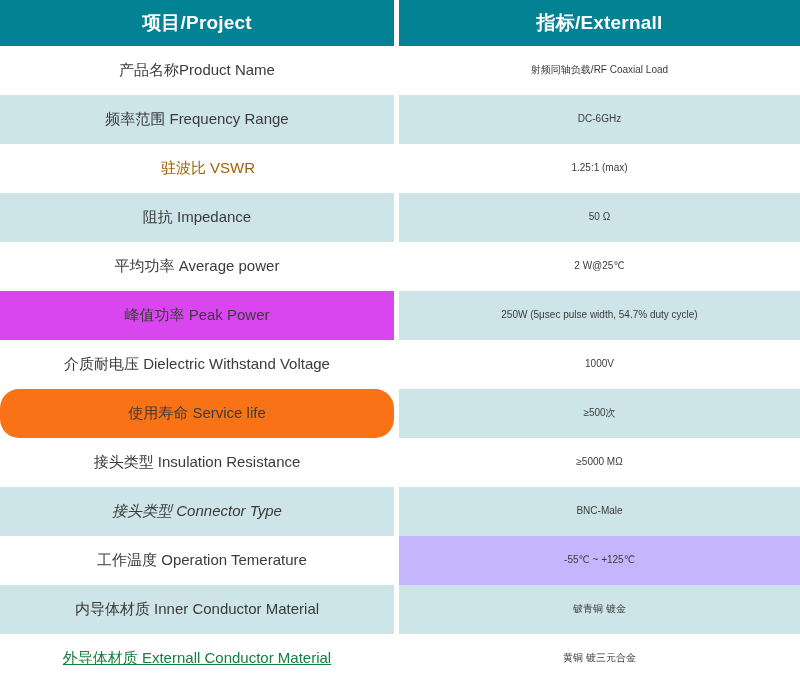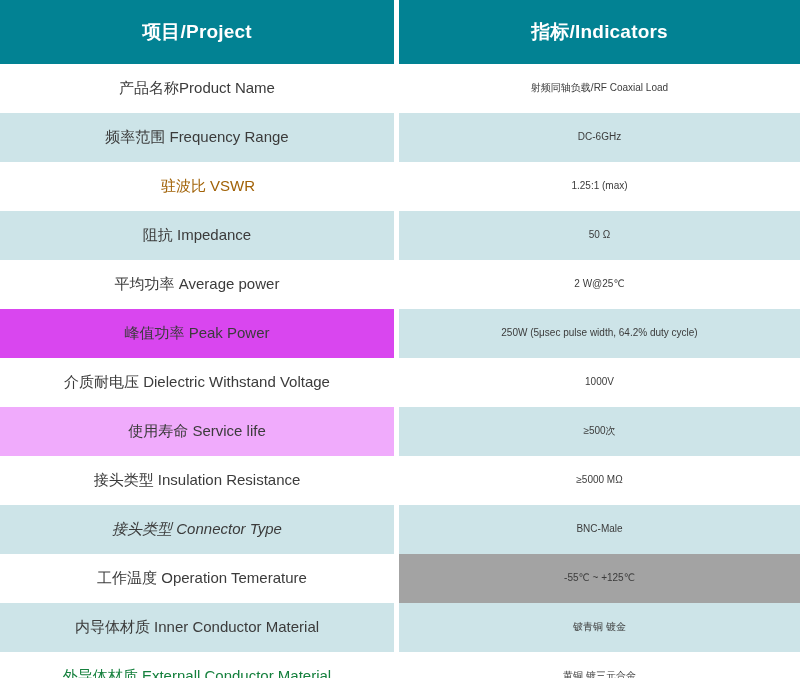--- a/index.html
+++ b/index.html
@@ -22,21 +22,21 @@
     border-spacing: 0;
     table-layout: fixed;
   }
 
   .spec-table col.col-project { width: 394px; }
   .spec-table col.col-gap     { width: 5px;  }
   .spec-table col.col-ind     { width: 401px; }
 
   
   thead th {
-    height: 64px;
+    height: 46px;
     padding: 0;
     margin: 0;
     color: #ffffff;
     font-size: 19px;
     font-weight: 700;
     text-align: center;
     vertical-align: middle;
     letter-spacing: 0.2px;
     background: #028293;
   }
@@ -74,21 +74,21 @@
 <table class="spec-table">
   <colgroup>
     <col class="col-project">
     <col class="col-gap">
     <col class="col-ind">
   </colgroup>
   <thead>
     <tr>
       <th style="background: rgb(2, 130, 147); color: rgb(255, 255, 255);">项目/Project</th>
       <th class="gap-cell" style="background: rgb(255, 255, 255);"></th>
-      <th style="background: rgb(2, 130, 147); color: rgb(255, 255, 255);">指标/Indicators</th>
+      <th style="background: rgb(2, 130, 147); color: rgb(255, 255, 255);">指标/Externall</th>
     </tr>
   </thead>
   <tbody id="table-body">
       <tr class="row-white">
         <td class="cell-project" style="background: rgb(255, 255, 255); color: rgb(59, 59, 59);">产品名称Product Name</td>
         <td class="gap-cell" style="color: rgb(59, 59, 59); background: rgb(255, 255, 255);"></td>
         <td class="cell-indicator" style="background: rgb(255, 255, 255); color: rgb(59, 59, 59);">射频同轴负载/RF Coaxial Load</td>
       </tr>
       <tr class="row-light">
         <td class="cell-project" style="background: rgb(205, 228, 232); color: rgb(59, 59, 59);">频率范围 Frequency Range</td>
@@ -106,46 +106,46 @@
         <td class="cell-indicator" style="background: rgb(205, 228, 232); color: rgb(59, 59, 59);">50 Ω</td>
       </tr>
       <tr class="row-white">
         <td class="cell-project" style="background: rgb(255, 255, 255); color: rgb(59, 59, 59);">平均功率 Average power</td>
         <td class="gap-cell" style="color: rgb(59, 59, 59); background: rgb(255, 255, 255);"></td>
         <td class="cell-indicator" style="background: rgb(255, 255, 255); color: rgb(59, 59, 59);">2 W@25℃</td>
       </tr>
       <tr class="row-light">
         <td class="cell-project" style="background: #d946ef; color: rgb(59, 59, 59);">峰值功率 Peak Power</td>
         <td class="gap-cell" style="color: rgb(59, 59, 59); background: rgb(255, 255, 255);"></td>
-        <td class="cell-indicator" style="background: rgb(205, 228, 232); color: rgb(59, 59, 59);">250W (5μsec pulse width, 64.2% duty cycle)</td>
+        <td class="cell-indicator" style="background: rgb(205, 228, 232); color: rgb(59, 59, 59);">250W (5μsec pulse width, 54.7% duty cycle)</td>
       </tr>
       <tr class="row-white">
         <td class="cell-project" style="background: rgb(255, 255, 255); color: rgb(59, 59, 59);">介质耐电压 Dielectric Withstand Voltage</td>
         <td class="gap-cell" style="color: rgb(59, 59, 59); background: rgb(255, 255, 255);"></td>
         <td class="cell-indicator" style="background: rgb(255, 255, 255); color: rgb(59, 59, 59);">1000V</td>
       </tr>
       <tr class="row-light">
-        <td class="cell-project" style="background: #f0abfc; color: rgb(59, 59, 59);">使用寿命 Service life</td>
+        <td class="cell-project" style="background: #f97316; color: rgb(59, 59, 59); border-radius: 19px;">使用寿命 Service life</td>
         <td class="gap-cell" style="color: rgb(59, 59, 59); background: rgb(255, 255, 255);"></td>
         <td class="cell-indicator" style="background: rgb(205, 228, 232); color: rgb(59, 59, 59);">≥500次</td>
       </tr>
       <tr class="row-white">
         <td class="cell-project" style="background: rgb(255, 255, 255); color: rgb(59, 59, 59);">接头类型 Insulation Resistance</td>
         <td class="gap-cell" style="color: rgb(59, 59, 59); background: rgb(255, 255, 255);"></td>
         <td class="cell-indicator" style="background: rgb(255, 255, 255); color: rgb(59, 59, 59);">≥5000 MΩ</td>
       </tr>
       <tr class="row-light">
         <td class="cell-project" style="background: rgb(205, 228, 232); color: rgb(59, 59, 59); font-style: italic;">接头类型 Connector Type</td>
         <td class="gap-cell" style="color: rgb(59, 59, 59); background: rgb(255, 255, 255);"></td>
         <td class="cell-indicator" style="background: rgb(205, 228, 232); color: rgb(59, 59, 59);">BNC-Male</td>
       </tr>
       <tr class="row-white">
         <td class="cell-project" style="background: rgb(255, 255, 255); color: rgb(59, 59, 59); padding-left: 16px;">工作温度 Operation Temerature</td>
         <td class="gap-cell" style="color: rgb(59, 59, 59); background: rgb(255, 255, 255);"></td>
-        <td class="cell-indicator" style="background: #a3a3a3; color: rgb(59, 59, 59);">-55℃ ~ +125℃</td>
+        <td class="cell-indicator" style="background: #c4b5fd; color: rgb(59, 59, 59);">-55℃ ~ +125℃</td>
       </tr>
       <tr class="row-light">
         <td class="cell-project" style="background: rgb(205, 228, 232); color: rgb(59, 59, 59);">内导体材质 Inner Conductor Material</td>
         <td class="gap-cell" style="color: rgb(59, 59, 59); background: rgb(255, 255, 255);"></td>
         <td class="cell-indicator" style="background: rgb(205, 228, 232); color: rgb(59, 59, 59);">铍青铜 镀金</td>
       </tr>
       <tr class="row-white">
         <td class="cell-project" style="background: rgb(255, 255, 255); color: #15803d; text-decoration: underline;">外导体材质 Externall Conductor Material</td>
         <td class="gap-cell" style="color: rgb(59, 59, 59); background: rgb(255, 255, 255);"></td>
         <td class="cell-indicator" style="background: rgb(255, 255, 255); color: rgb(59, 59, 59);">黄铜 镀三元合金</td>

